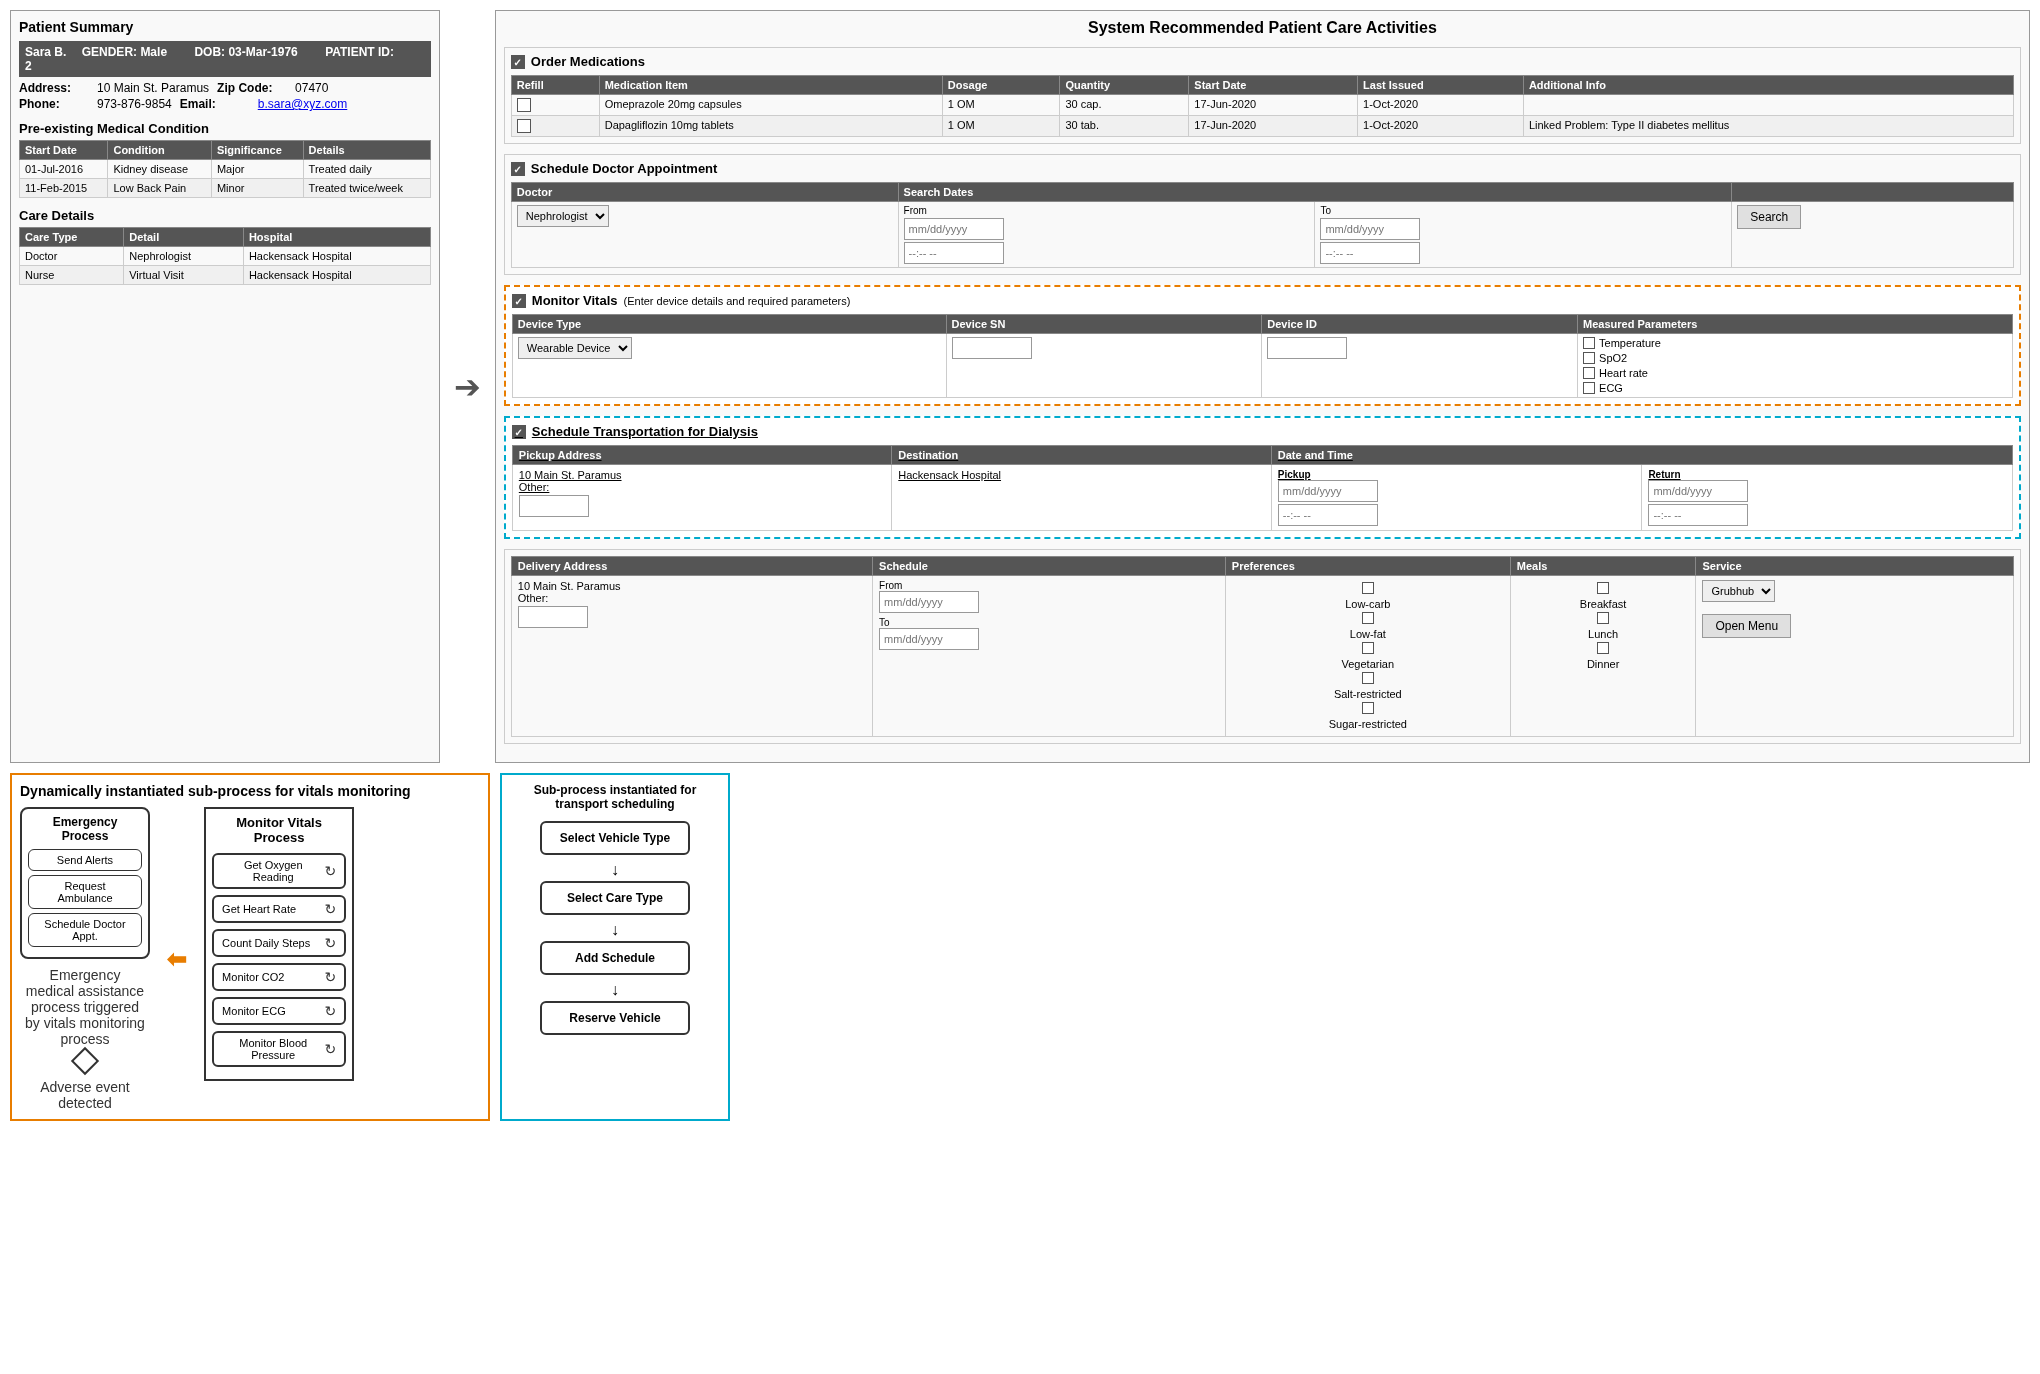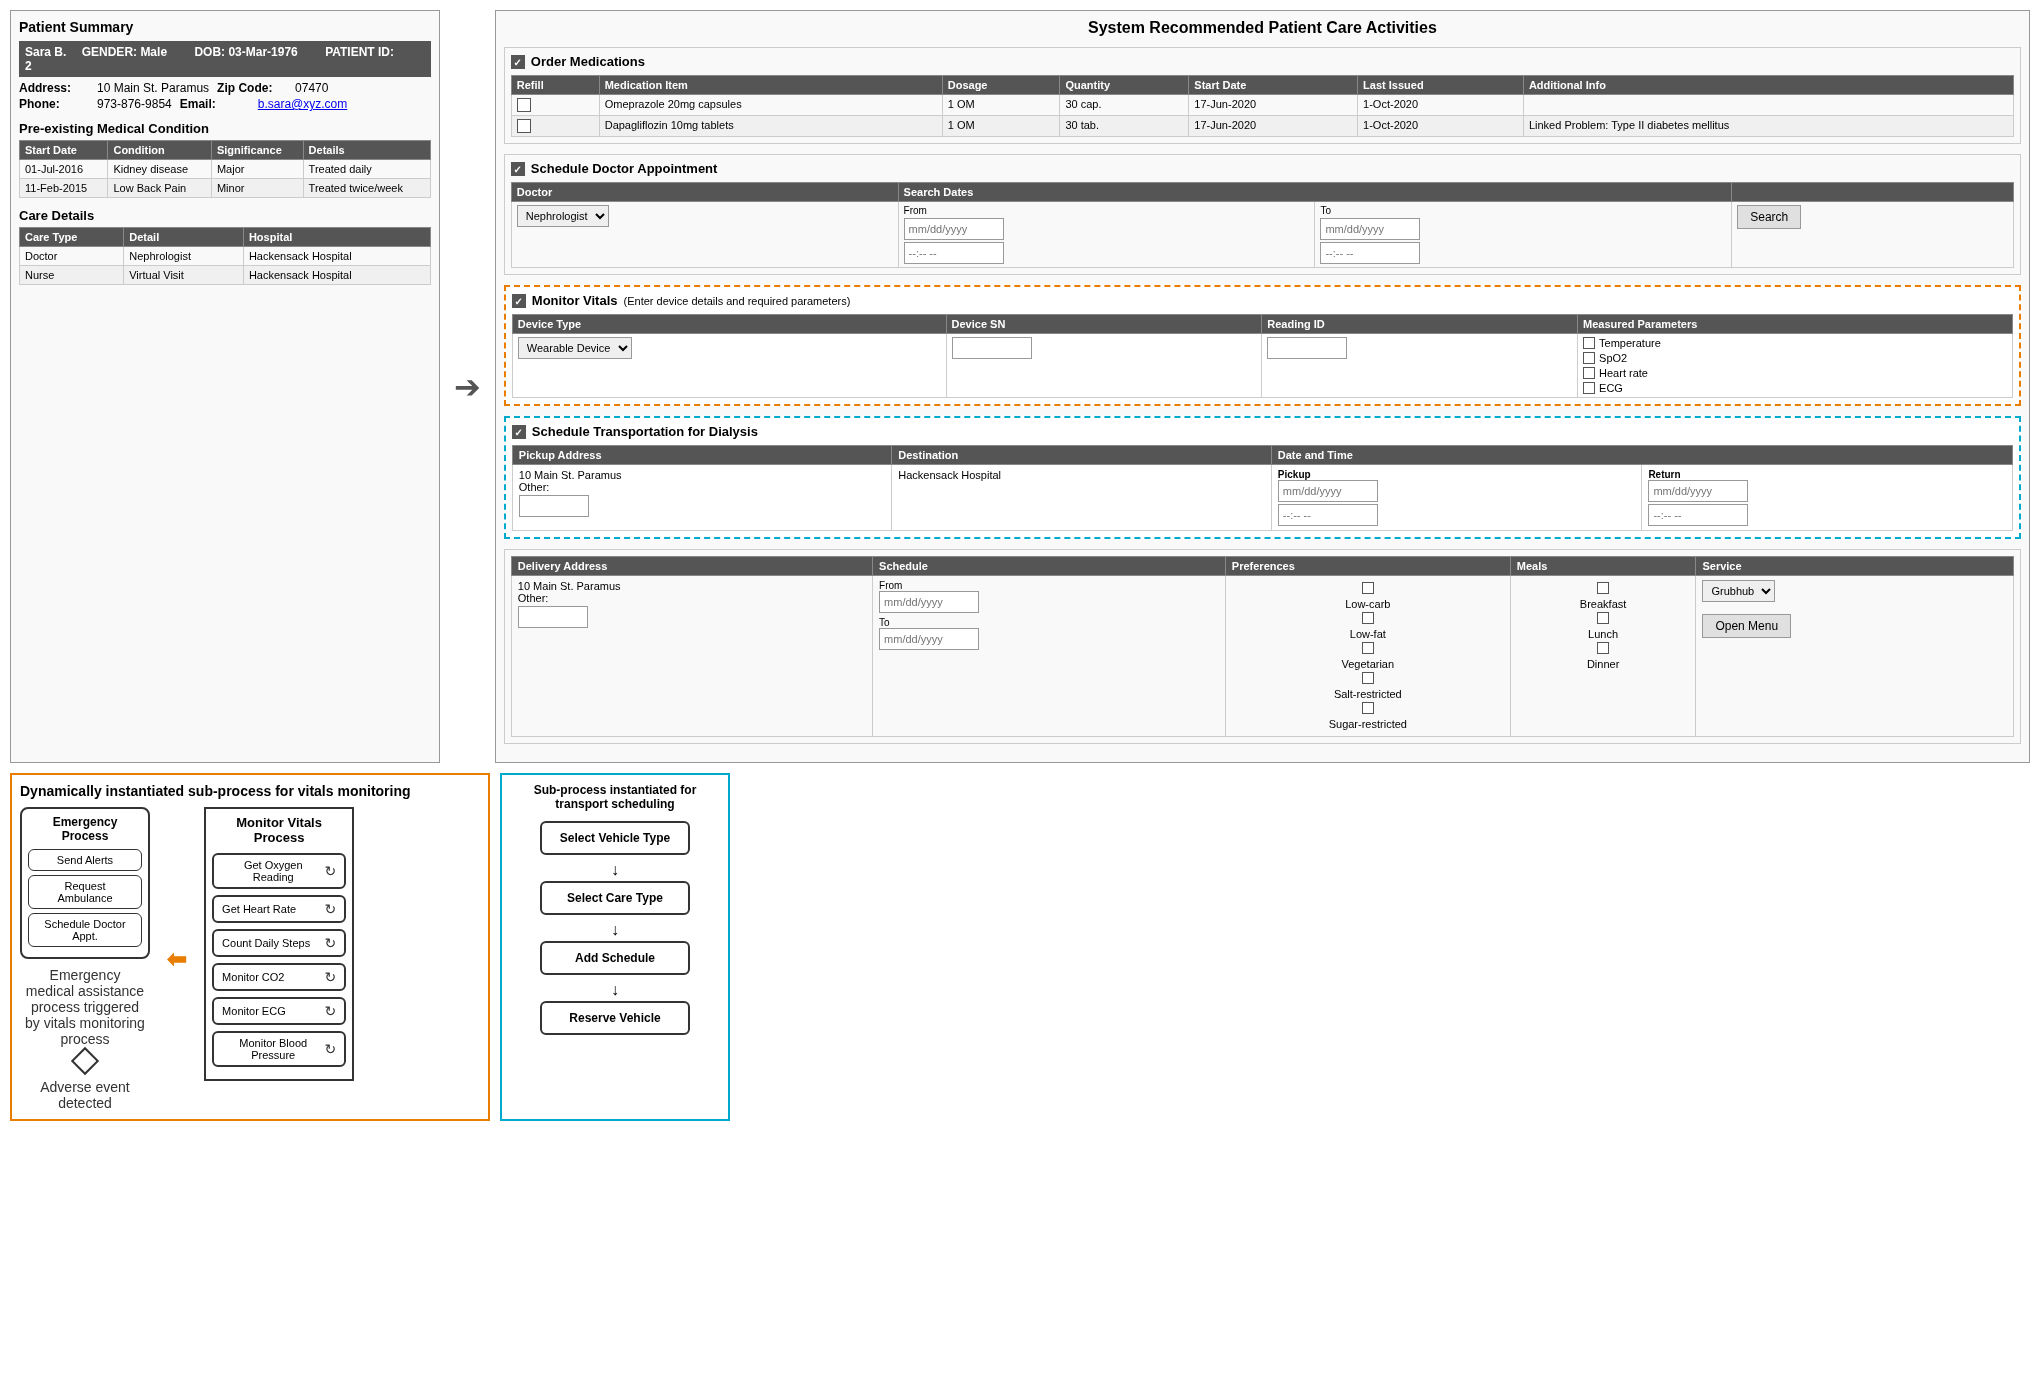--- a/index.html
+++ b/index.html
@@ -27,21 +27,21 @@
     
     .system-recommended { flex: 1; border: 1.5px solid #999; padding: 8px; background: #f9f9f9; }
     .system-recommended h2 { text-align: center; font-size: 16px; font-weight: bold; margin-bottom: 10px; }
 
     .activity-section { margin-bottom: 10px; border: 1.5px solid #ccc; padding: 6px; }
     .activity-header { display: flex; align-items: center; gap: 6px; font-weight: bold; font-size: 13px; margin-bottom: 6px; }
 
     
     .monitor-vitals-section { border: 2.5px dashed #e87d00; padding: 6px; margin-bottom: 10px; background: #fff; }
     
-    .transport-section { border: 2.5px dashed #00aacc; padding: 6px; margin-bottom: 10px; background: #fff; }
+    .transport-section { border: 2.5px dashed #00aacc; padding: 6px; margin-bottom: 10px; background: #fff; text-decoration: underline; }
     
     .meals-section { border: 1.5px solid #ccc; padding: 6px; margin-bottom: 10px; }
     input[type="text"], select { border: 1px solid #999; padding: 2px 4px; font-size: 11px; height: 22px; }
     .search-btn { background: #e0e0e0; border: 1px solid #999; padding: 4px 12px; cursor: pointer; font-size: 12px; }
 
     
     .subprocess-left { border: 2.5px solid #e87d00; padding: 8px; width: 480px; min-width: 480px; background: #fff; position: relative; }
     .subprocess-left h3 { font-size: 14px; font-weight: bold; text-align: left; margin-bottom: 8px; }
 
     
@@ -264,21 +264,21 @@
         <div class="activity-header">
           <span class="cb checked"></span>
           <span>Monitor Vitals</span>
           <span style="font-weight:normal;font-size:11px;">(Enter device details and required parameters)</span>
         </div>
         <table>
           <thead>
             <tr>
               <th>Device Type</th>
               <th>Device SN</th>
-              <th>Reading ID</th>
+              <th>Device ID</th>
               <th>Measured Parameters</th>
             </tr>
           </thead>
           <tbody>
             <tr>
               <td>
                 <select>
                   <option>Wearable Device</option>
                 </select>
               </td>

